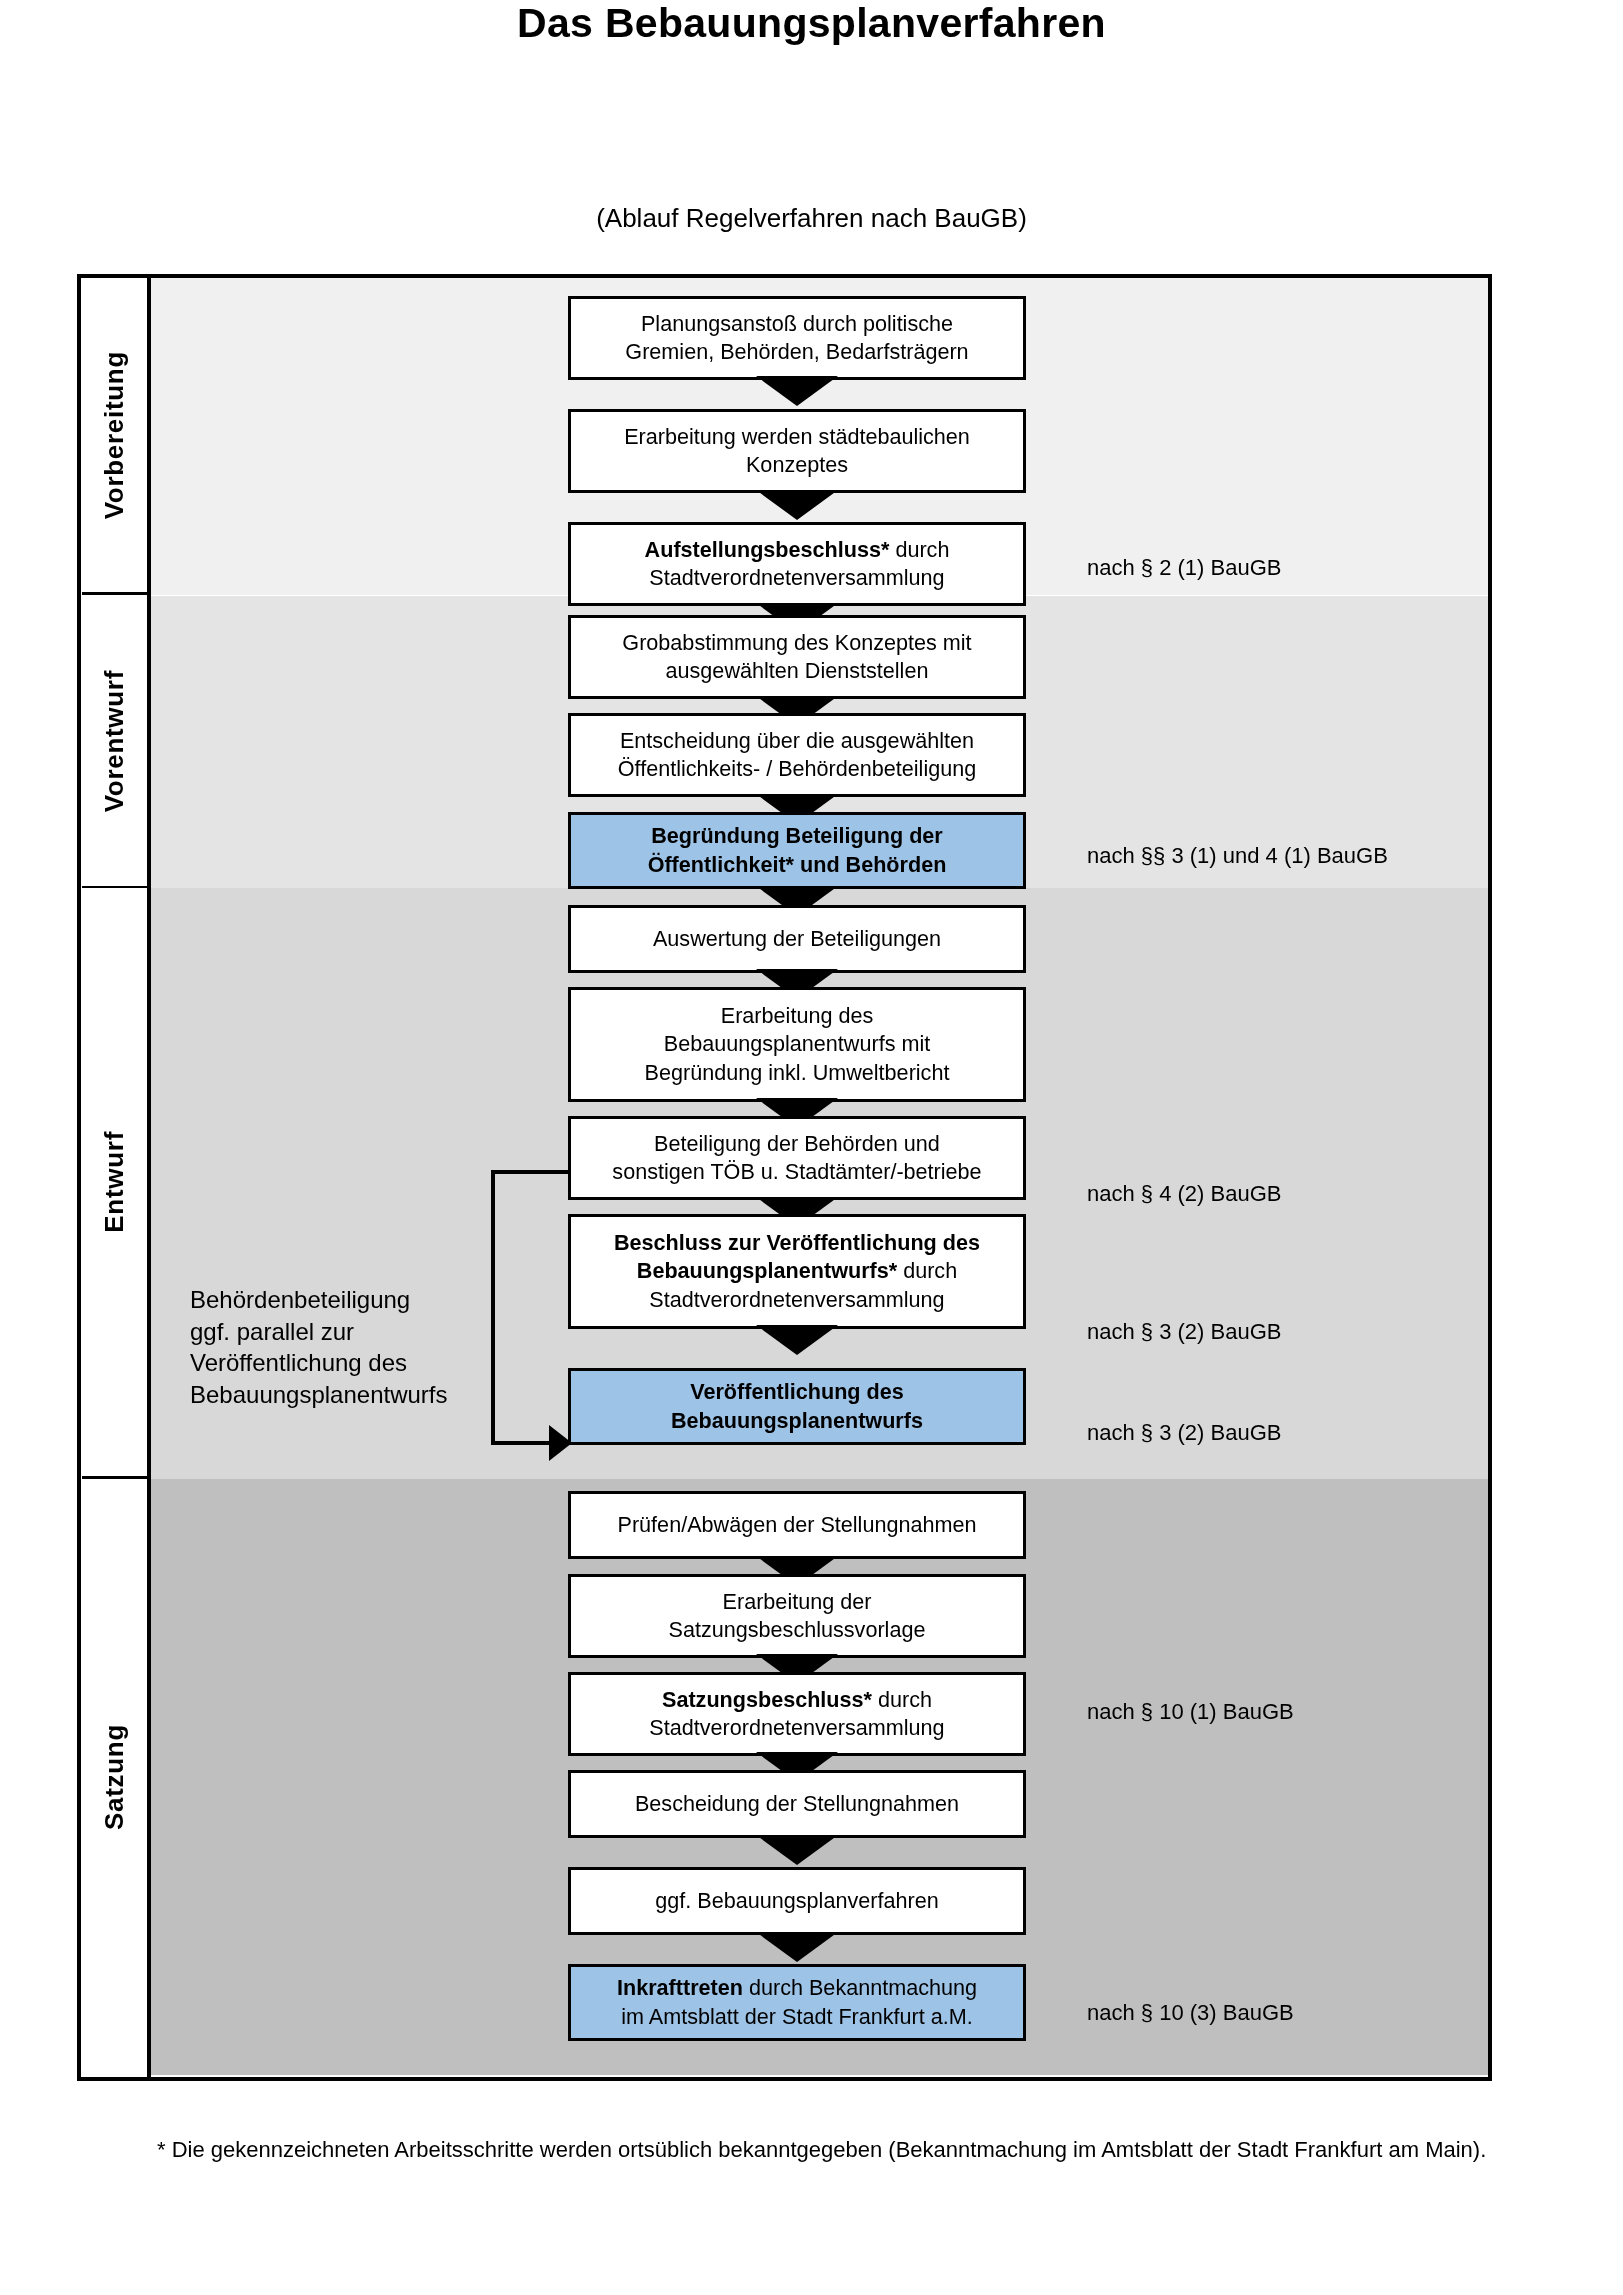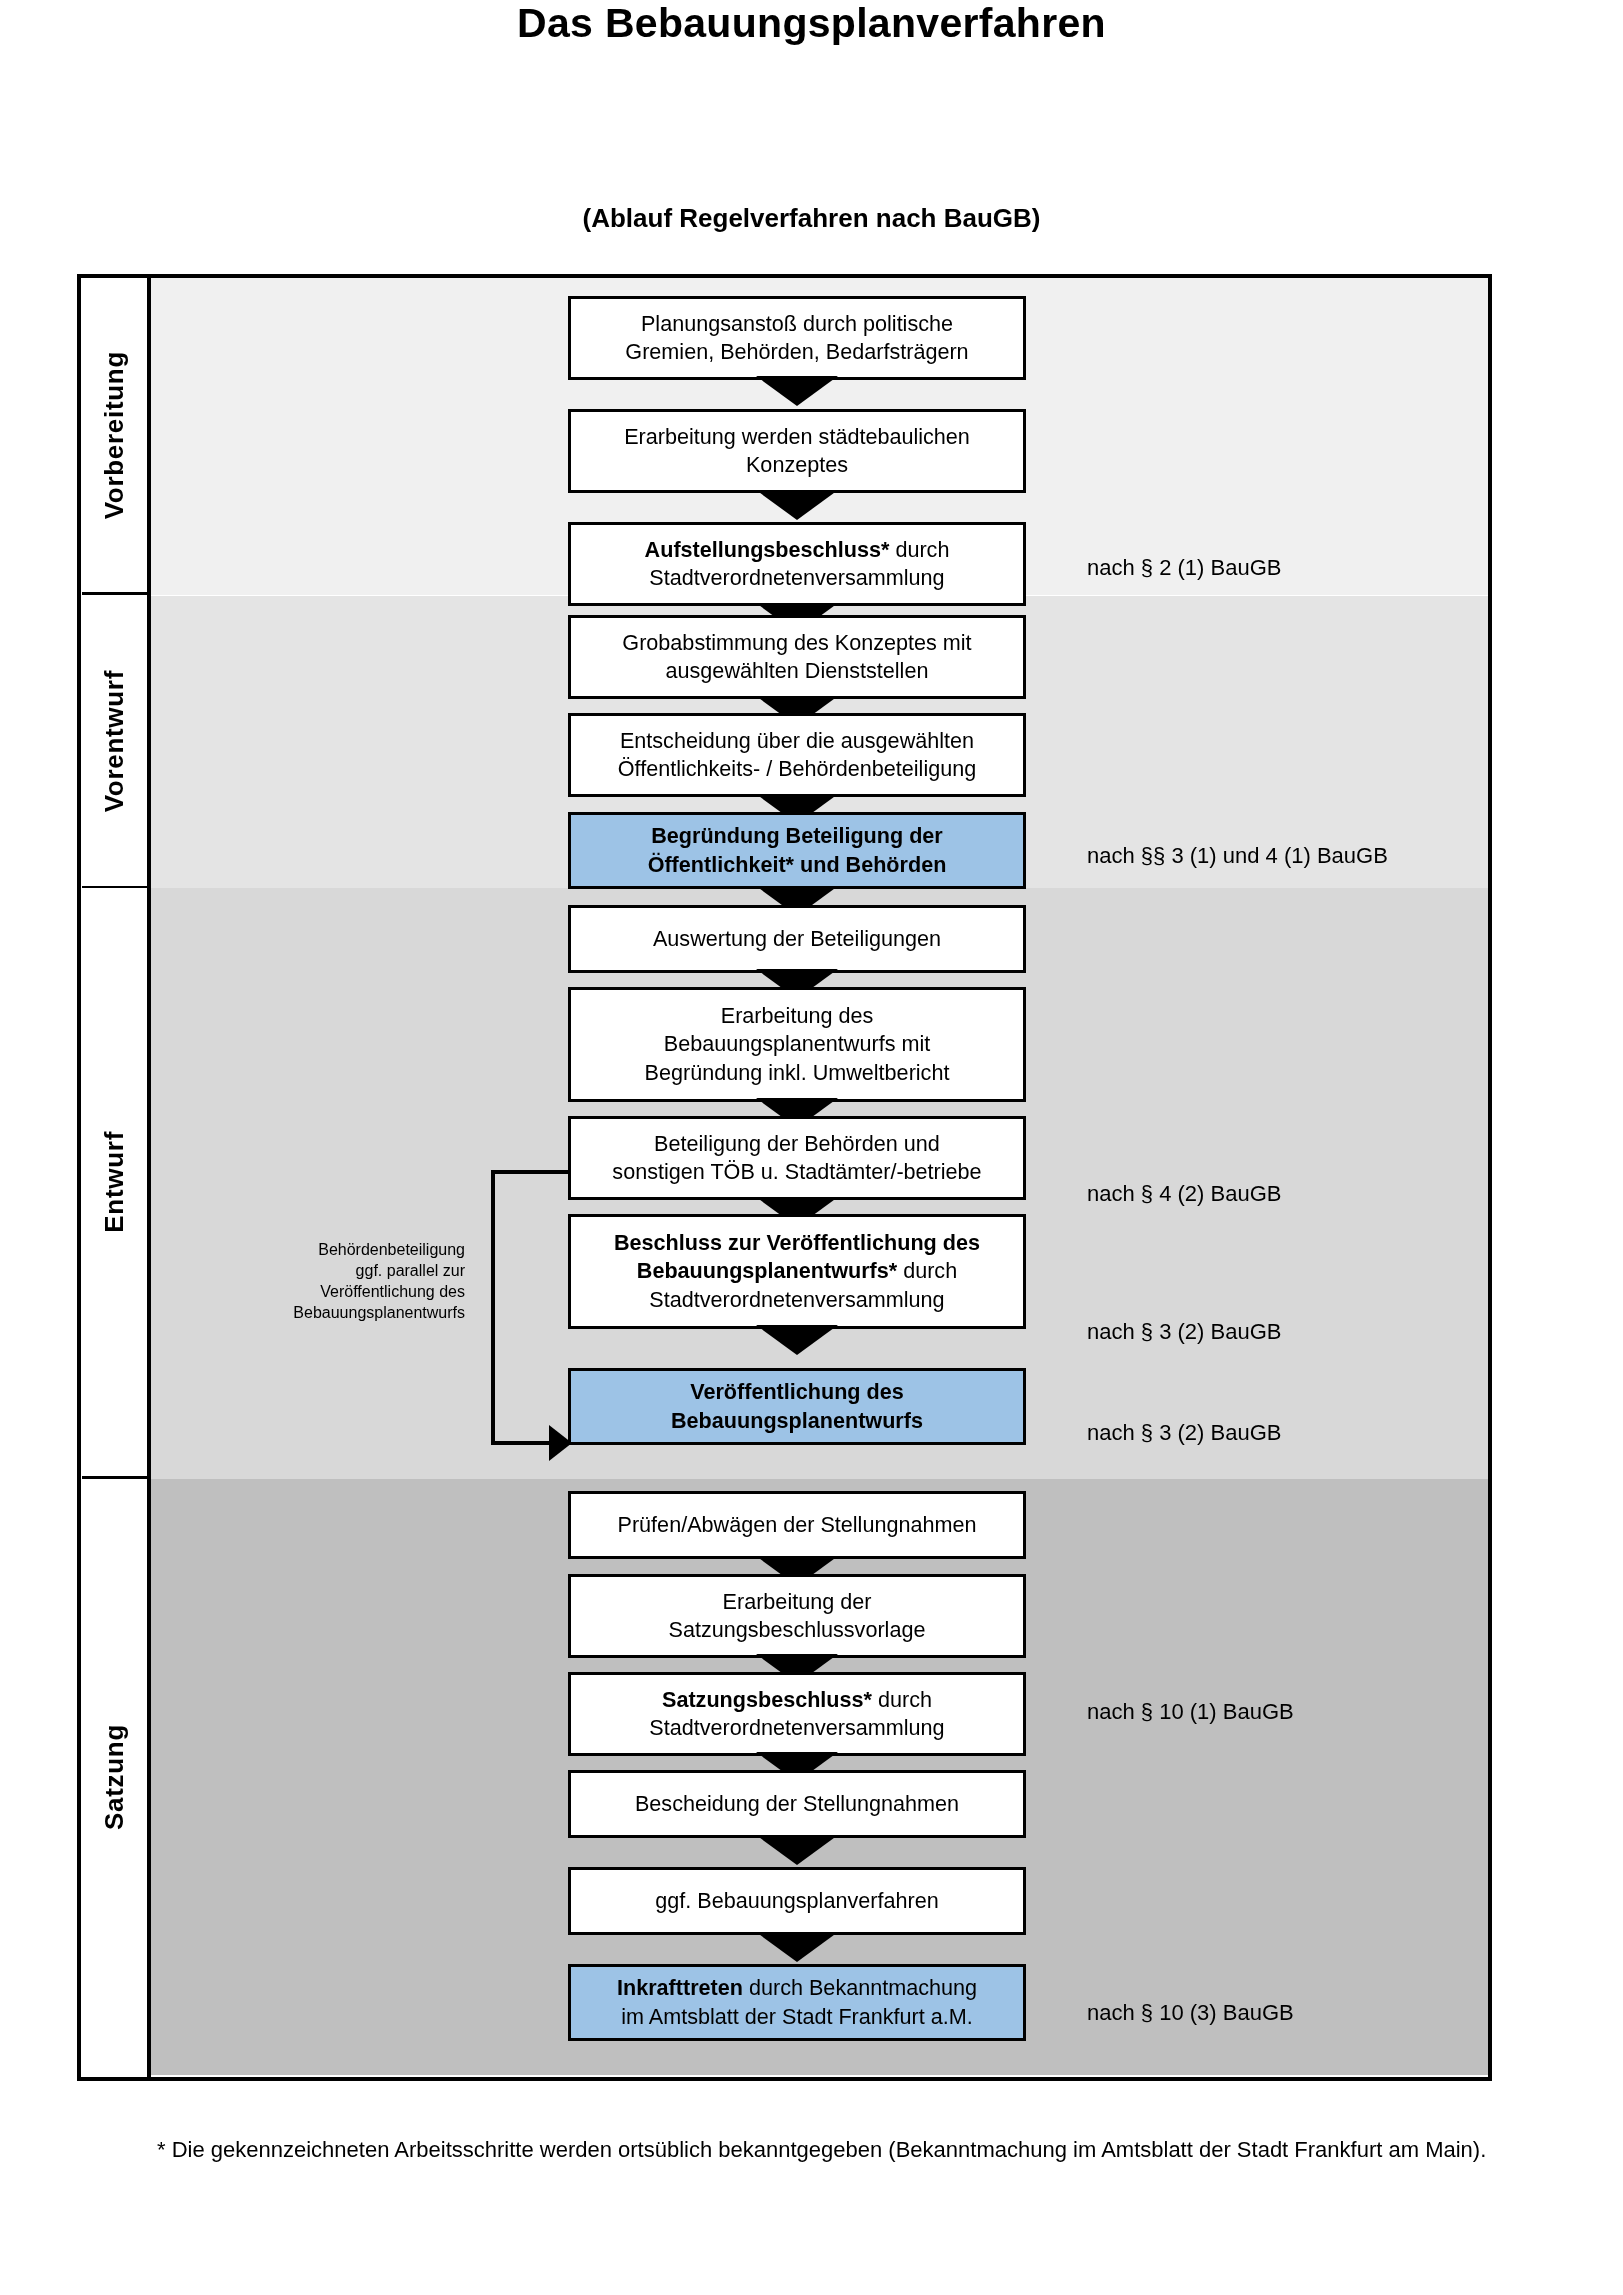--- a/index.html
+++ b/index.html
@@ -3,21 +3,21 @@
 <meta charset="utf-8">
 <style>
   html,body{margin:0;padding:0;background:#fff;}
   body{width:1623px;height:2295px;position:relative;
        font-family:"Liberation Sans","DejaVu Sans",sans-serif;color:#000;}
 
   
   #title{position:absolute;left:0;top:185;width:1623px;text-align:center;
          font-size:41px;font-weight:bold;letter-spacing:0.3px;}
   #subtitle{position:absolute;left:0;top:203px;width:1623px;text-align:center;
-         font-size:26px;font-weight:bold;}
+         font-size:26px;font-weight:normal;}
 
   
   #frame{position:absolute;left:77px;top:274px;width:1415px;height:1807px;
          border:4.6px solid #000;box-sizing:border-box;}
 
   
   #labelcol-divider{position:absolute;left:147px;top:274px;width:3.9px;height:1807px;background:#000;}
 
   
   .band{position:absolute;left:151px;box-sizing:border-box;}
@@ -48,22 +48,22 @@
 
   
   .arrow{position:absolute;left:756px;width:0;height:0;
          border-left:41px solid transparent;border-right:41px solid transparent;
          border-top:30px solid #000;}
 
   
   .ref{position:absolute;left:1087px;font-size:22px;white-space:nowrap;}
 
   
-  #side-note{position:absolute;left:190px;top:1239px;width:275px;
-             text-align:right;font-size:16px;line-height:1.32;}
+  #side-note{position:absolute;left:190px;top:1284px;width:275px;
+             text-align:left;font-size:24px;line-height:1.32;}
 
   
   #bypass-v {position:absolute;left:491px;top:1170px;width:3.9px;height:275px;background:#000;}
   #bypass-h1{position:absolute;left:491px;top:1170px;width:77px;height:3.9px;background:#000;}
   #bypass-h2{position:absolute;left:491px;top:1441px;width:60px;height:3.9px;background:#000;}
   #bypass-head{position:absolute;left:549px;top:1425px;width:0;height:0;
                border-top:18.3px solid transparent;border-bottom:18.3px solid transparent;
                border-left:23.6px solid #000;}
 
   

